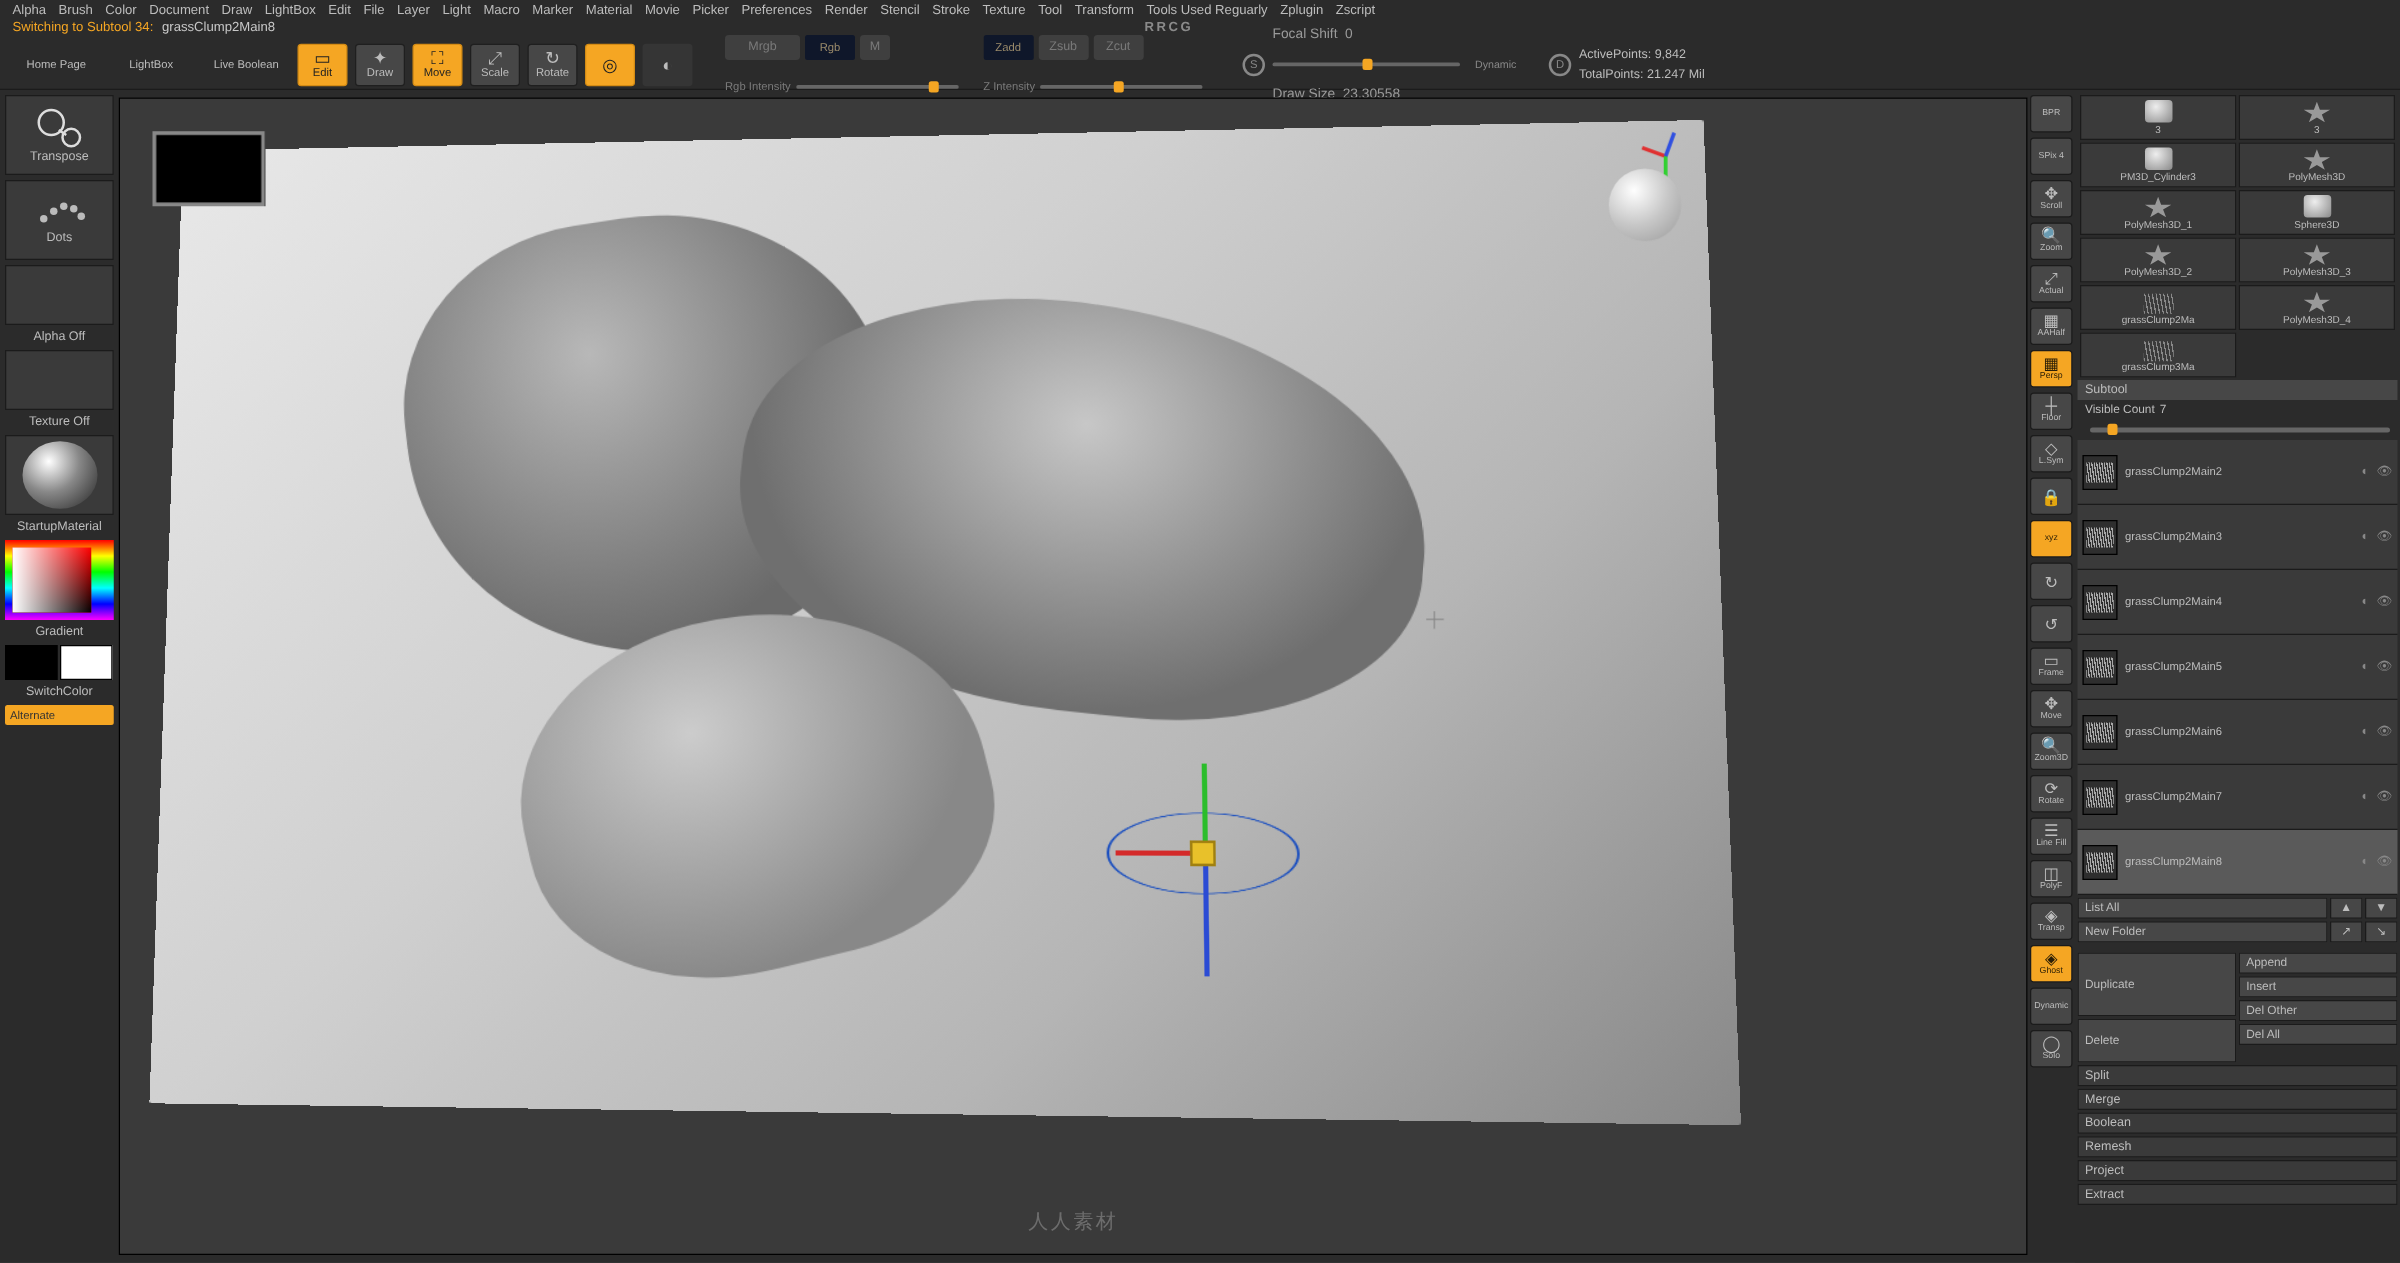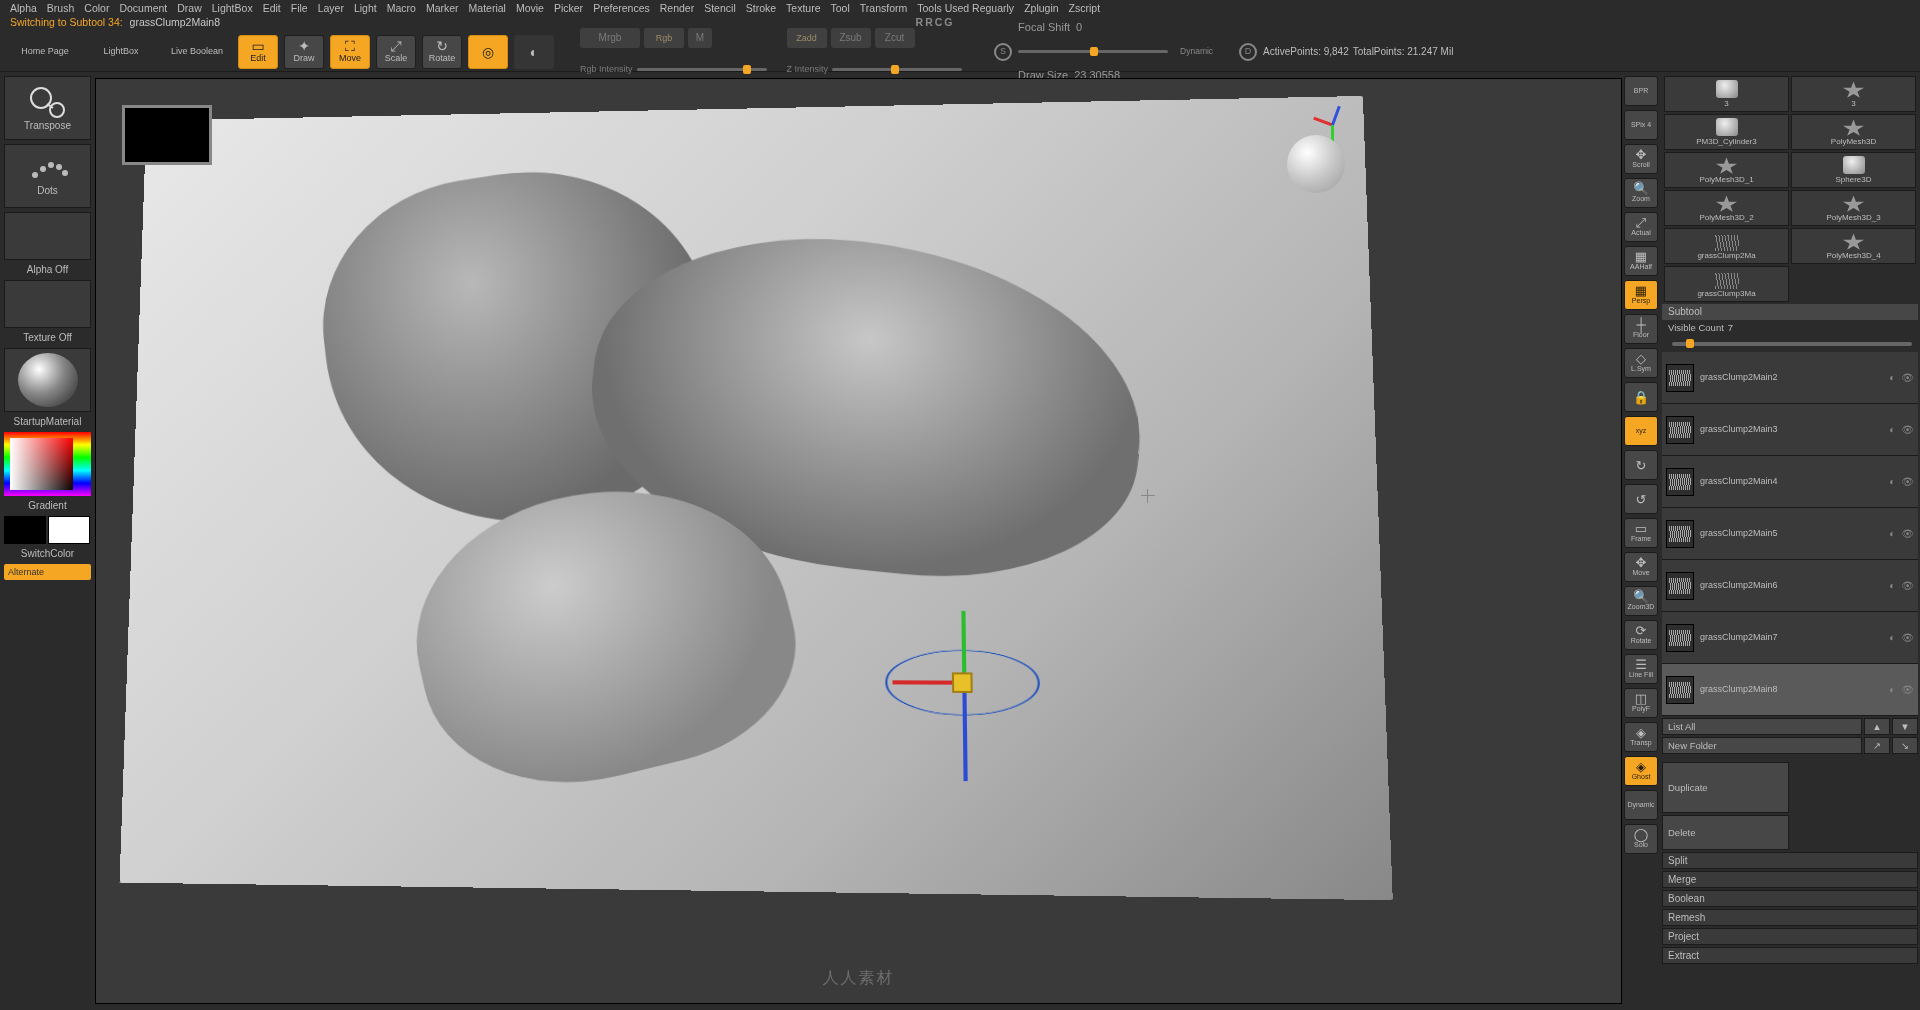--- a/index.html
+++ b/index.html
@@ -32,26 +32,26 @@
   }
   .btn{
     display:flex;flex-direction:column;align-items:center;justify-content:center;
     min-width:40px;height:34px;background:var(--bg-2);border:1px solid #1f1f1f;
     border-radius:3px;font-size:9px;color:var(--text-light);cursor:pointer;
   }
   .btn.accent{background:var(--accent);color:#222;border-color:var(--accent-dark)}
   .btn.flat{background:transparent;border:none;min-width:70px;justify-content:center;color:var(--text-light)}
   .btn.flat2{background:#3f3f3f;border:none;min-width:60px;height:20px;color:#7a7a7a;font-size:10px}
   .btn .glyph{font-size:14px;line-height:1}
-  .minibtn{width:40px;height:20px;background:#404040;border-radius:2px;font-size:9px;display:flex;align-items:center;justify-content:center;color:#9a8a6a}
+  .minibtn{width:40px;height:20px;background:#0f172a;border-radius:2px;font-size:9px;display:flex;align-items:center;justify-content:center;color:#9a8a6a}
   .stack{display:flex;flex-direction:column;gap:16px}
   .stack .lbl{font-size:9px;color:#7a7a7a}
   .slider{width:130px;height:3px;background:#666;border-radius:2px;position:relative;display:inline-block}
   .slider .knob{position:absolute;top:-3px;width:8px;height:9px;background:var(--accent);border-radius:2px}
-  .readout{display:flex;flex-direction:row;gap:4px;font-size:10px;color:var(--text-light)}
+  .readout{display:flex;flex-direction:column;gap:4px;font-size:10px;color:var(--text-light)}
   .circle-icon{width:18px;height:18px;border:2px solid #888;border-radius:50%;display:flex;align-items:center;justify-content:center;font-size:9px;color:#888}
   
   .main{display:flex;height:calc(1010px - 72px)}
   .sidebar-left{width:95px;display:flex;flex-direction:column;gap:4px;padding:4px}
   .palette-box{width:87px;height:64px;background:var(--bg-1);border:1px solid var(--border);display:flex;flex-direction:column;align-items:center;justify-content:center;font-size:10px;color:var(--text-light)}
   .palette-box.small{height:48px}
   .palette-label{font-size:10px;color:var(--text-light);text-align:center}
   .matball{width:60px;height:60px;border-radius:50%;background:radial-gradient(circle at 35% 30%,#fff,#888 45%,#222)}
   .colorpick{width:87px;height:64px;background:linear-gradient(red,yellow,lime,cyan,blue,magenta);position:relative}
   .colorpick::after{content:"";position:absolute;inset:6px 18px 6px 6px;background:linear-gradient(to right,#fff,transparent),linear-gradient(to top,#000,transparent),red}
@@ -538,20 +538,26 @@
       <div class="pbtn icon">↗</div>
       <div class="pbtn icon">↘</div>
     </div>
 
     <div style="height:6px"></div>
     <div style="display:grid;grid-template-columns:1fr 1fr;gap:2px;margin-top:2px">
       <div style="display:flex;flex-direction:column;gap:2px">
         <div class="pbtn" style="height:51px">Duplicate</div>
         <div class="pbtn" style="height:35px">Delete</div>
       </div>
+      <div style="display:flex;flex-direction:column;gap:2px">
+        <div class="pbtn">Append</div>
+        <div class="pbtn">Insert</div>
+        <div class="pbtn">Del Other</div>
+        <div class="pbtn">Del All</div>
+      </div>
     </div>
     <div class="sect">Split</div>
     <div class="sect">Merge</div>
     <div class="sect">Boolean</div>
     <div class="sect">Remesh</div>
     <div class="sect">Project</div>
     <div class="sect">Extract</div>
   </div>
 </div>
 

